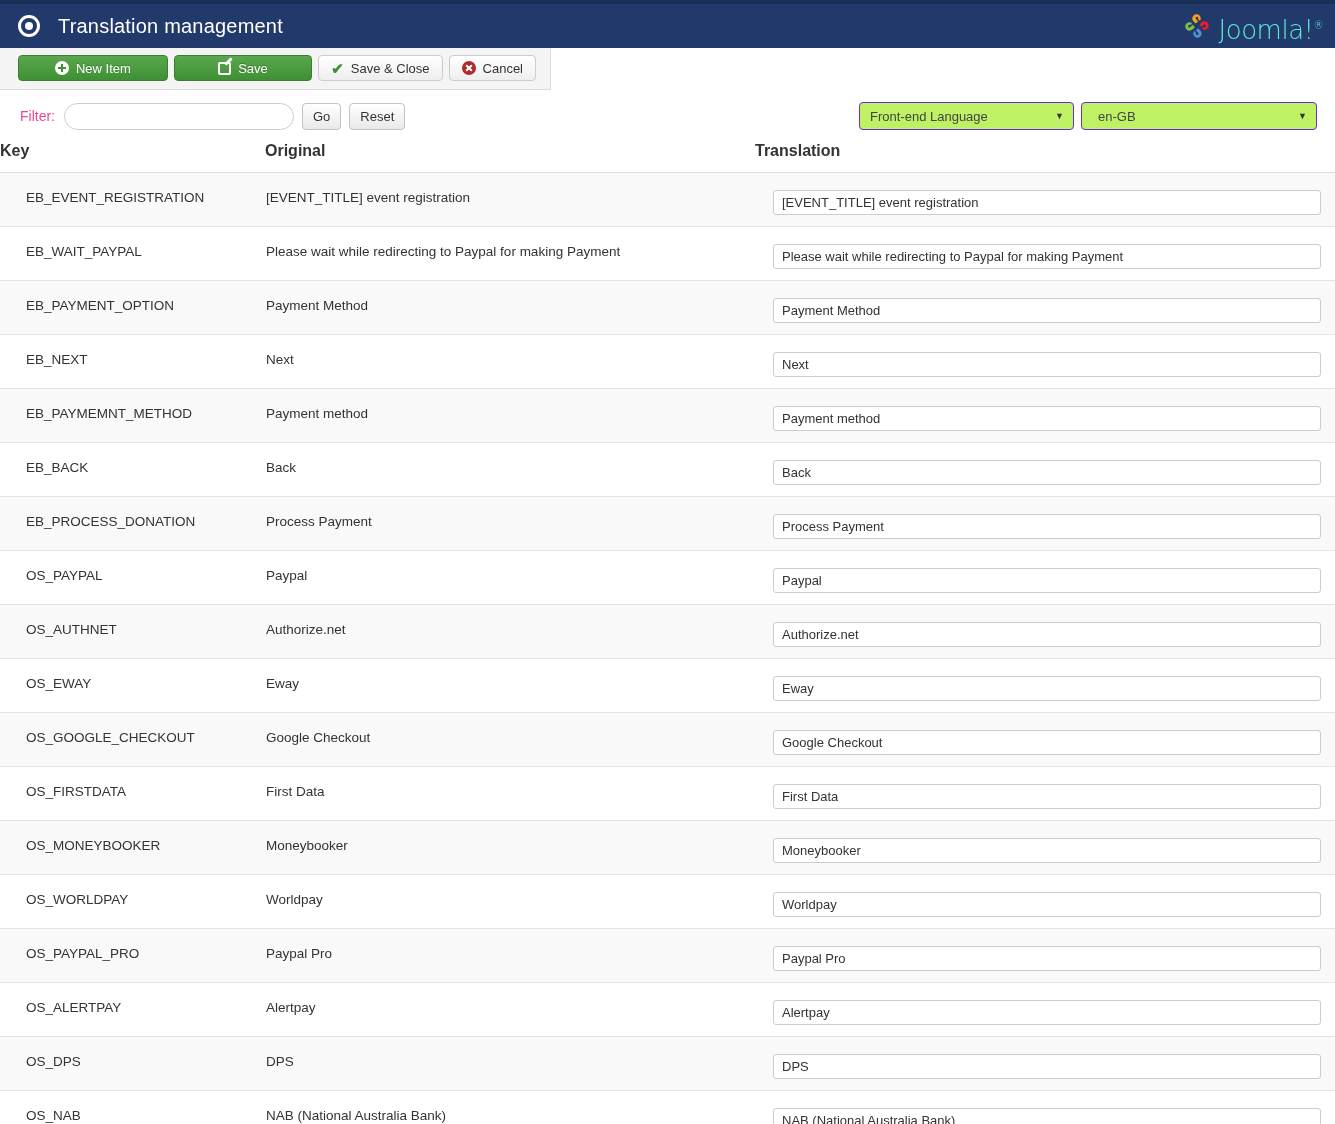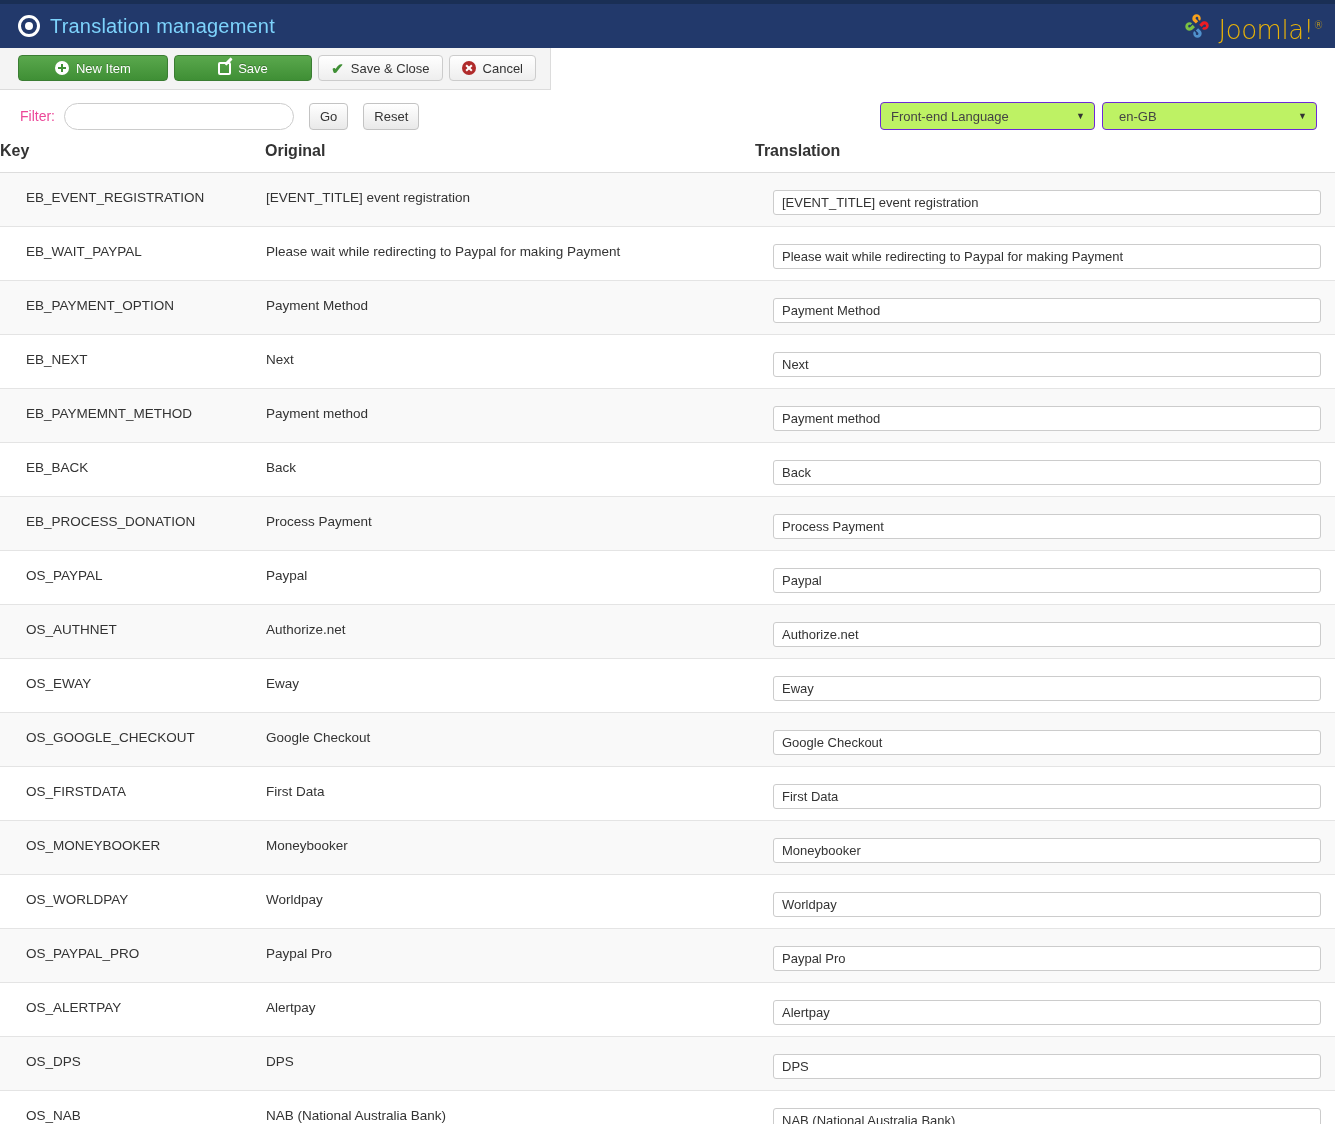--- a/index.html
+++ b/index.html
@@ -36,43 +36,43 @@
   .header-icon::after {
     content: "";
     position: absolute;
     left: 50%; top: 50%;
     transform: translate(-50%,-50%);
     width: 8px; height: 8px;
     border-radius: 50%;
     background: #ffffff;
   }
   .header-title {
-    color: #7dd3fc;
+    color: #ffffff;
     font-size: 20px;
-    margin-left: 10px;
+    margin-left: 18px;
     font-weight: normal;
     letter-spacing: .2px;
     white-space: nowrap;
   }
   .joomla-logo {
     position: absolute;
     right: 12px;
     top: 50%;
     transform: translateY(-50%);
     display: flex;
     align-items: center;
     gap: 7px;
   }
   .joomla-mark {
     width: 30px; height: 30px;
     position: relative;
     flex: 0 0 auto;
   }
   .joomla-word {
-    color: #eab308;
+    color: #5eead4;
     font-size: 26px;
     letter-spacing: -0.5px;
     font-family: "DejaVu Sans", sans-serif;
     font-weight: 300;
     line-height: 1;
     margin-top: 8px;
   }
   .joomla-word sup { font-size: 10px; vertical-align: super; }
 
   
@@ -178,21 +178,21 @@
     font-size: 13px;
     color: #333333;
     font-family: "Liberation Sans", sans-serif;
     background: #ffffff;
     outline: none;
   }
   .sm-btn {
     height: 27px;
     min-width: 38px;
     padding: 0 10px;
-    margin-left: 15px;
+    margin-left: 8px;
     font-size: 13px;
     color: #333333;
     background: linear-gradient(to bottom, #ffffff 0%, #e9e9e9 100%);
     border: 1px solid #c3c3c3;
     border-radius: 4px;
     cursor: pointer;
     font-family: "Liberation Sans", sans-serif;
   }
   .selects {
     position: absolute;
@@ -207,21 +207,21 @@
     background: #bef264;
     display: flex;
     align-items: center;
     padding: 0 10px;
     font-size: 13px;
     color: #444444;
     position: relative;
     cursor: pointer;
   }
   .sel-lang { width: 215px; }
-  .sel-code { width: 215px; padding-left: 16px; }
+  .sel-code { width: 236px; padding-left: 16px; }
   .sel .caret {
     position: absolute;
     right: 9px;
     font-size: 9px;
     color: #333333;
   }
 
   
   .tbl { width: 1335px; border-collapse: collapse; table-layout: fixed; }
   .tbl th {

